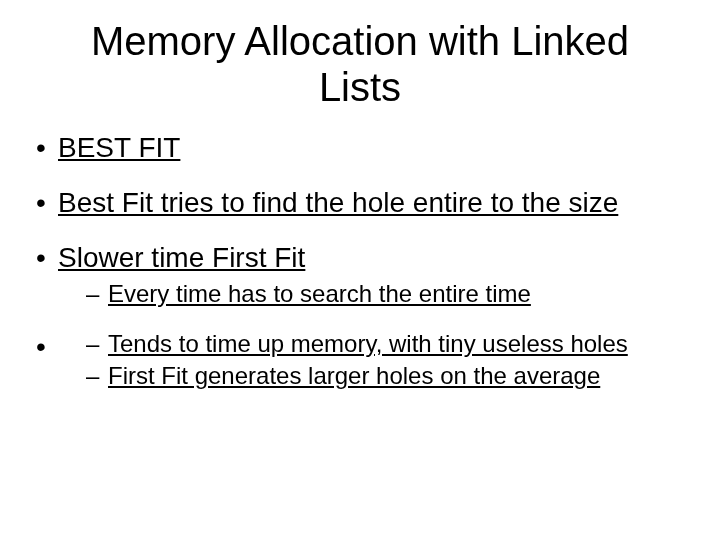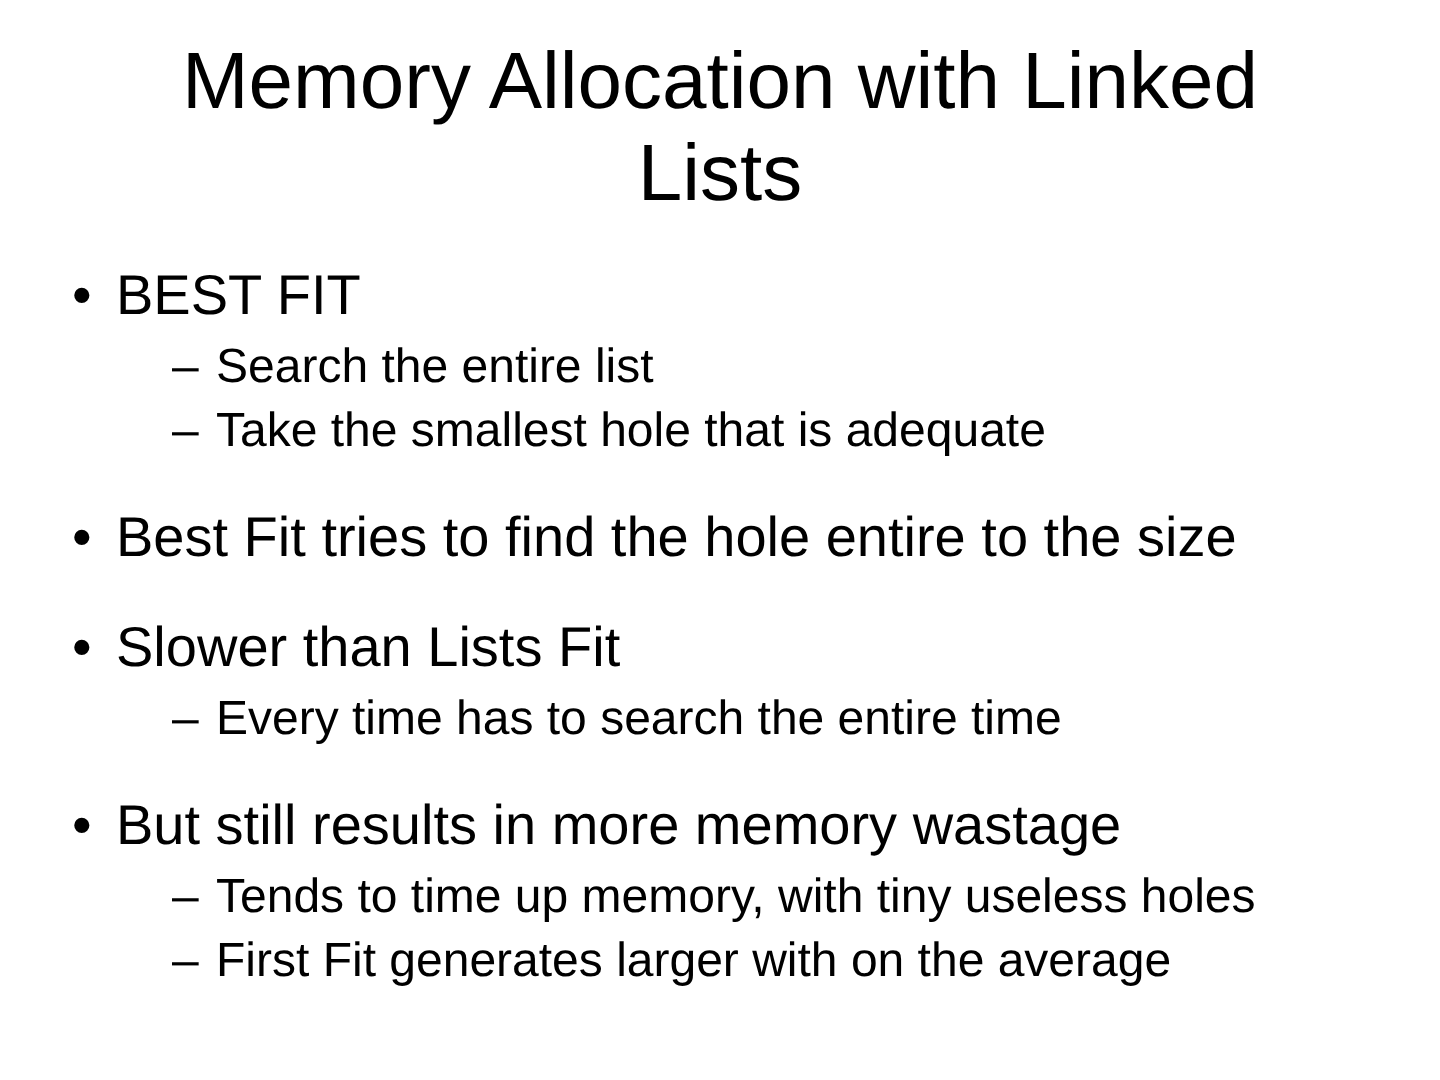--- a/index.html
+++ b/index.html
@@ -27,20 +27,21 @@
     list-style: none;
     padding: 0;
     margin: 0 0 0 10px;
     font-size: 28px;
   }
   ul.level1 > li {
     margin: 20px 0 2px 0;
     padding-left: 28px;
     position: relative;
     line-height: 1.25;
+    text-decoration: underline;
   }
   ul.level1 > li::before {
     content: "•";
     position: absolute;
     left: 6px;
     top: 0;
   }
   ul.level2 {
     list-style: none;
     padding: 0;
@@ -62,35 +63,30 @@
 </style>
 </head>
 <body>
 
 <div class="slide">
   <div class="title">Memory Allocation with Linked Lists</div>
 
   <ul class="level1">
     <li>
       <span>BEST FIT</span>
-      <ul class="level2">
-        <li>Search the entire list</li>
-        <li>Take the smallest hole that is adequate</li>
-      </ul>
     </li>
     <li>
       <span>Best Fit tries to find the hole entire to the size</span>
     </li>
     <li>
-      <span>Slower than Lists Fit</span>
+      <span>Slower time First Fit</span>
       <ul class="level2">
         <li>Every time has to search the entire time</li>
       </ul>
     </li>
     <li>
-      <span>But still results in more memory wastage</span>
       <ul class="level2">
         <li>Tends to time up memory, with tiny useless holes</li>
-        <li>First Fit generates larger with on the average</li>
+        <li>First Fit generates larger holes on the average</li>
       </ul>
     </li>
   </ul>
 </div>
 
 </body></html>

